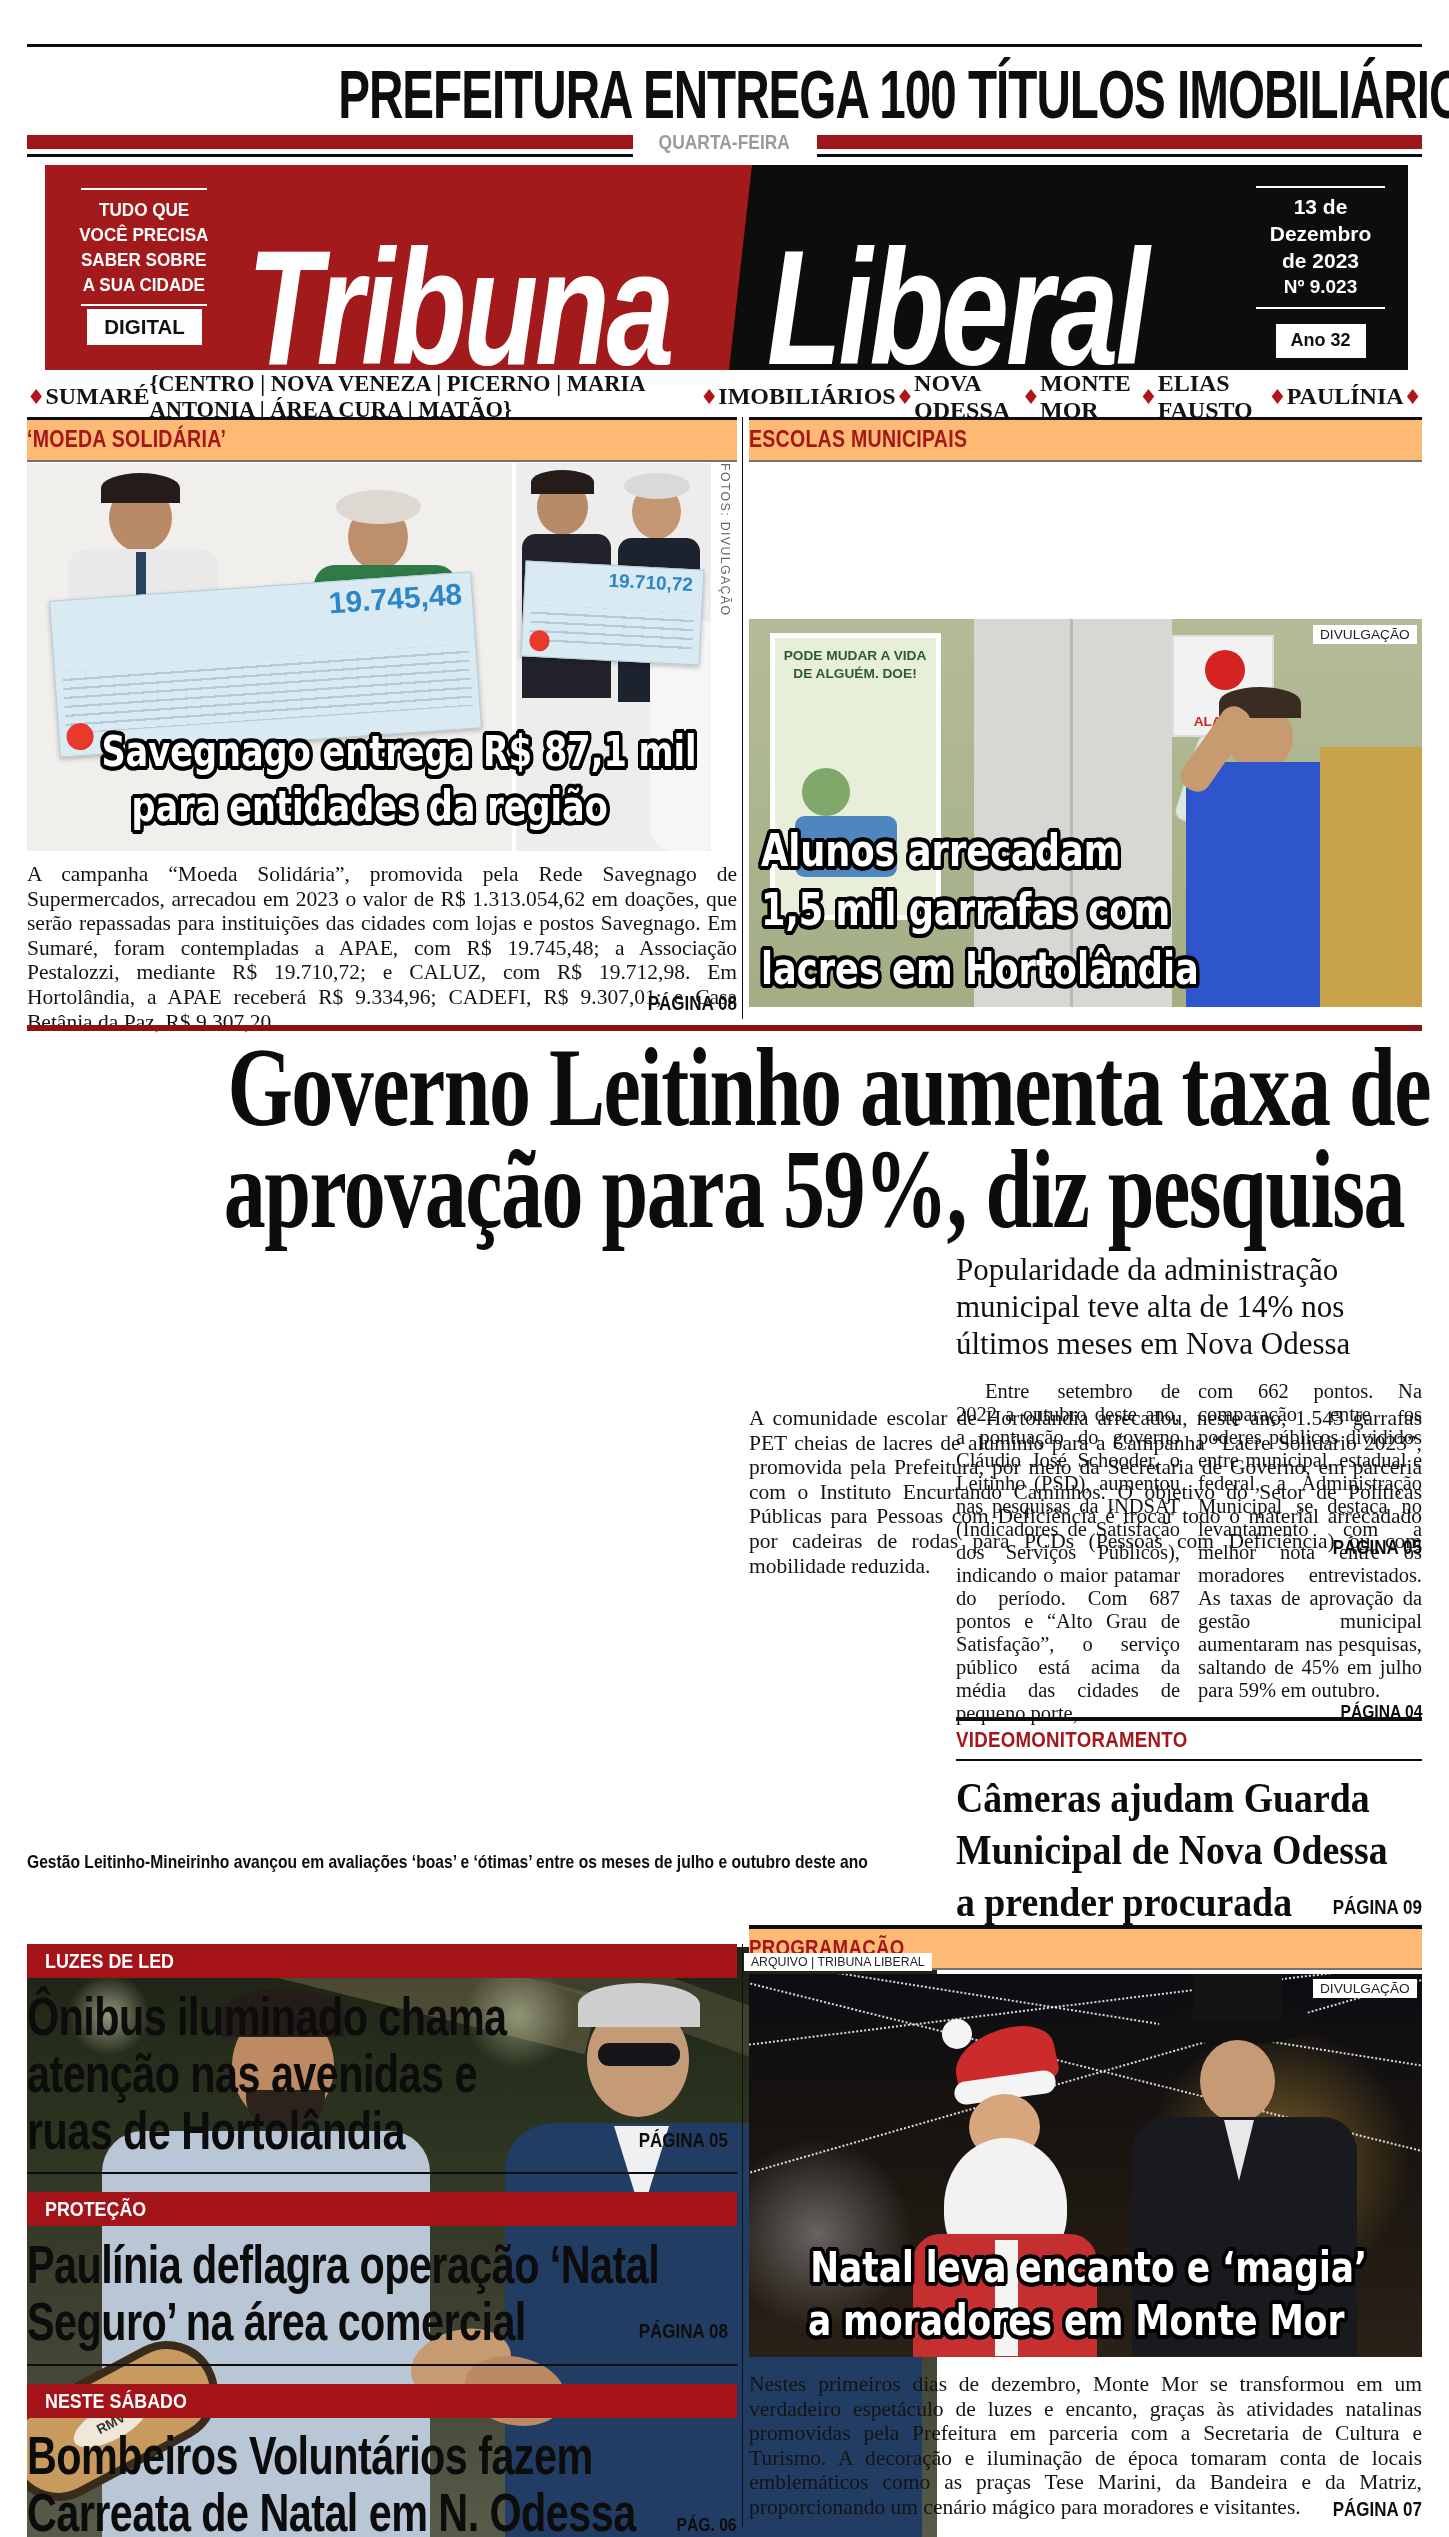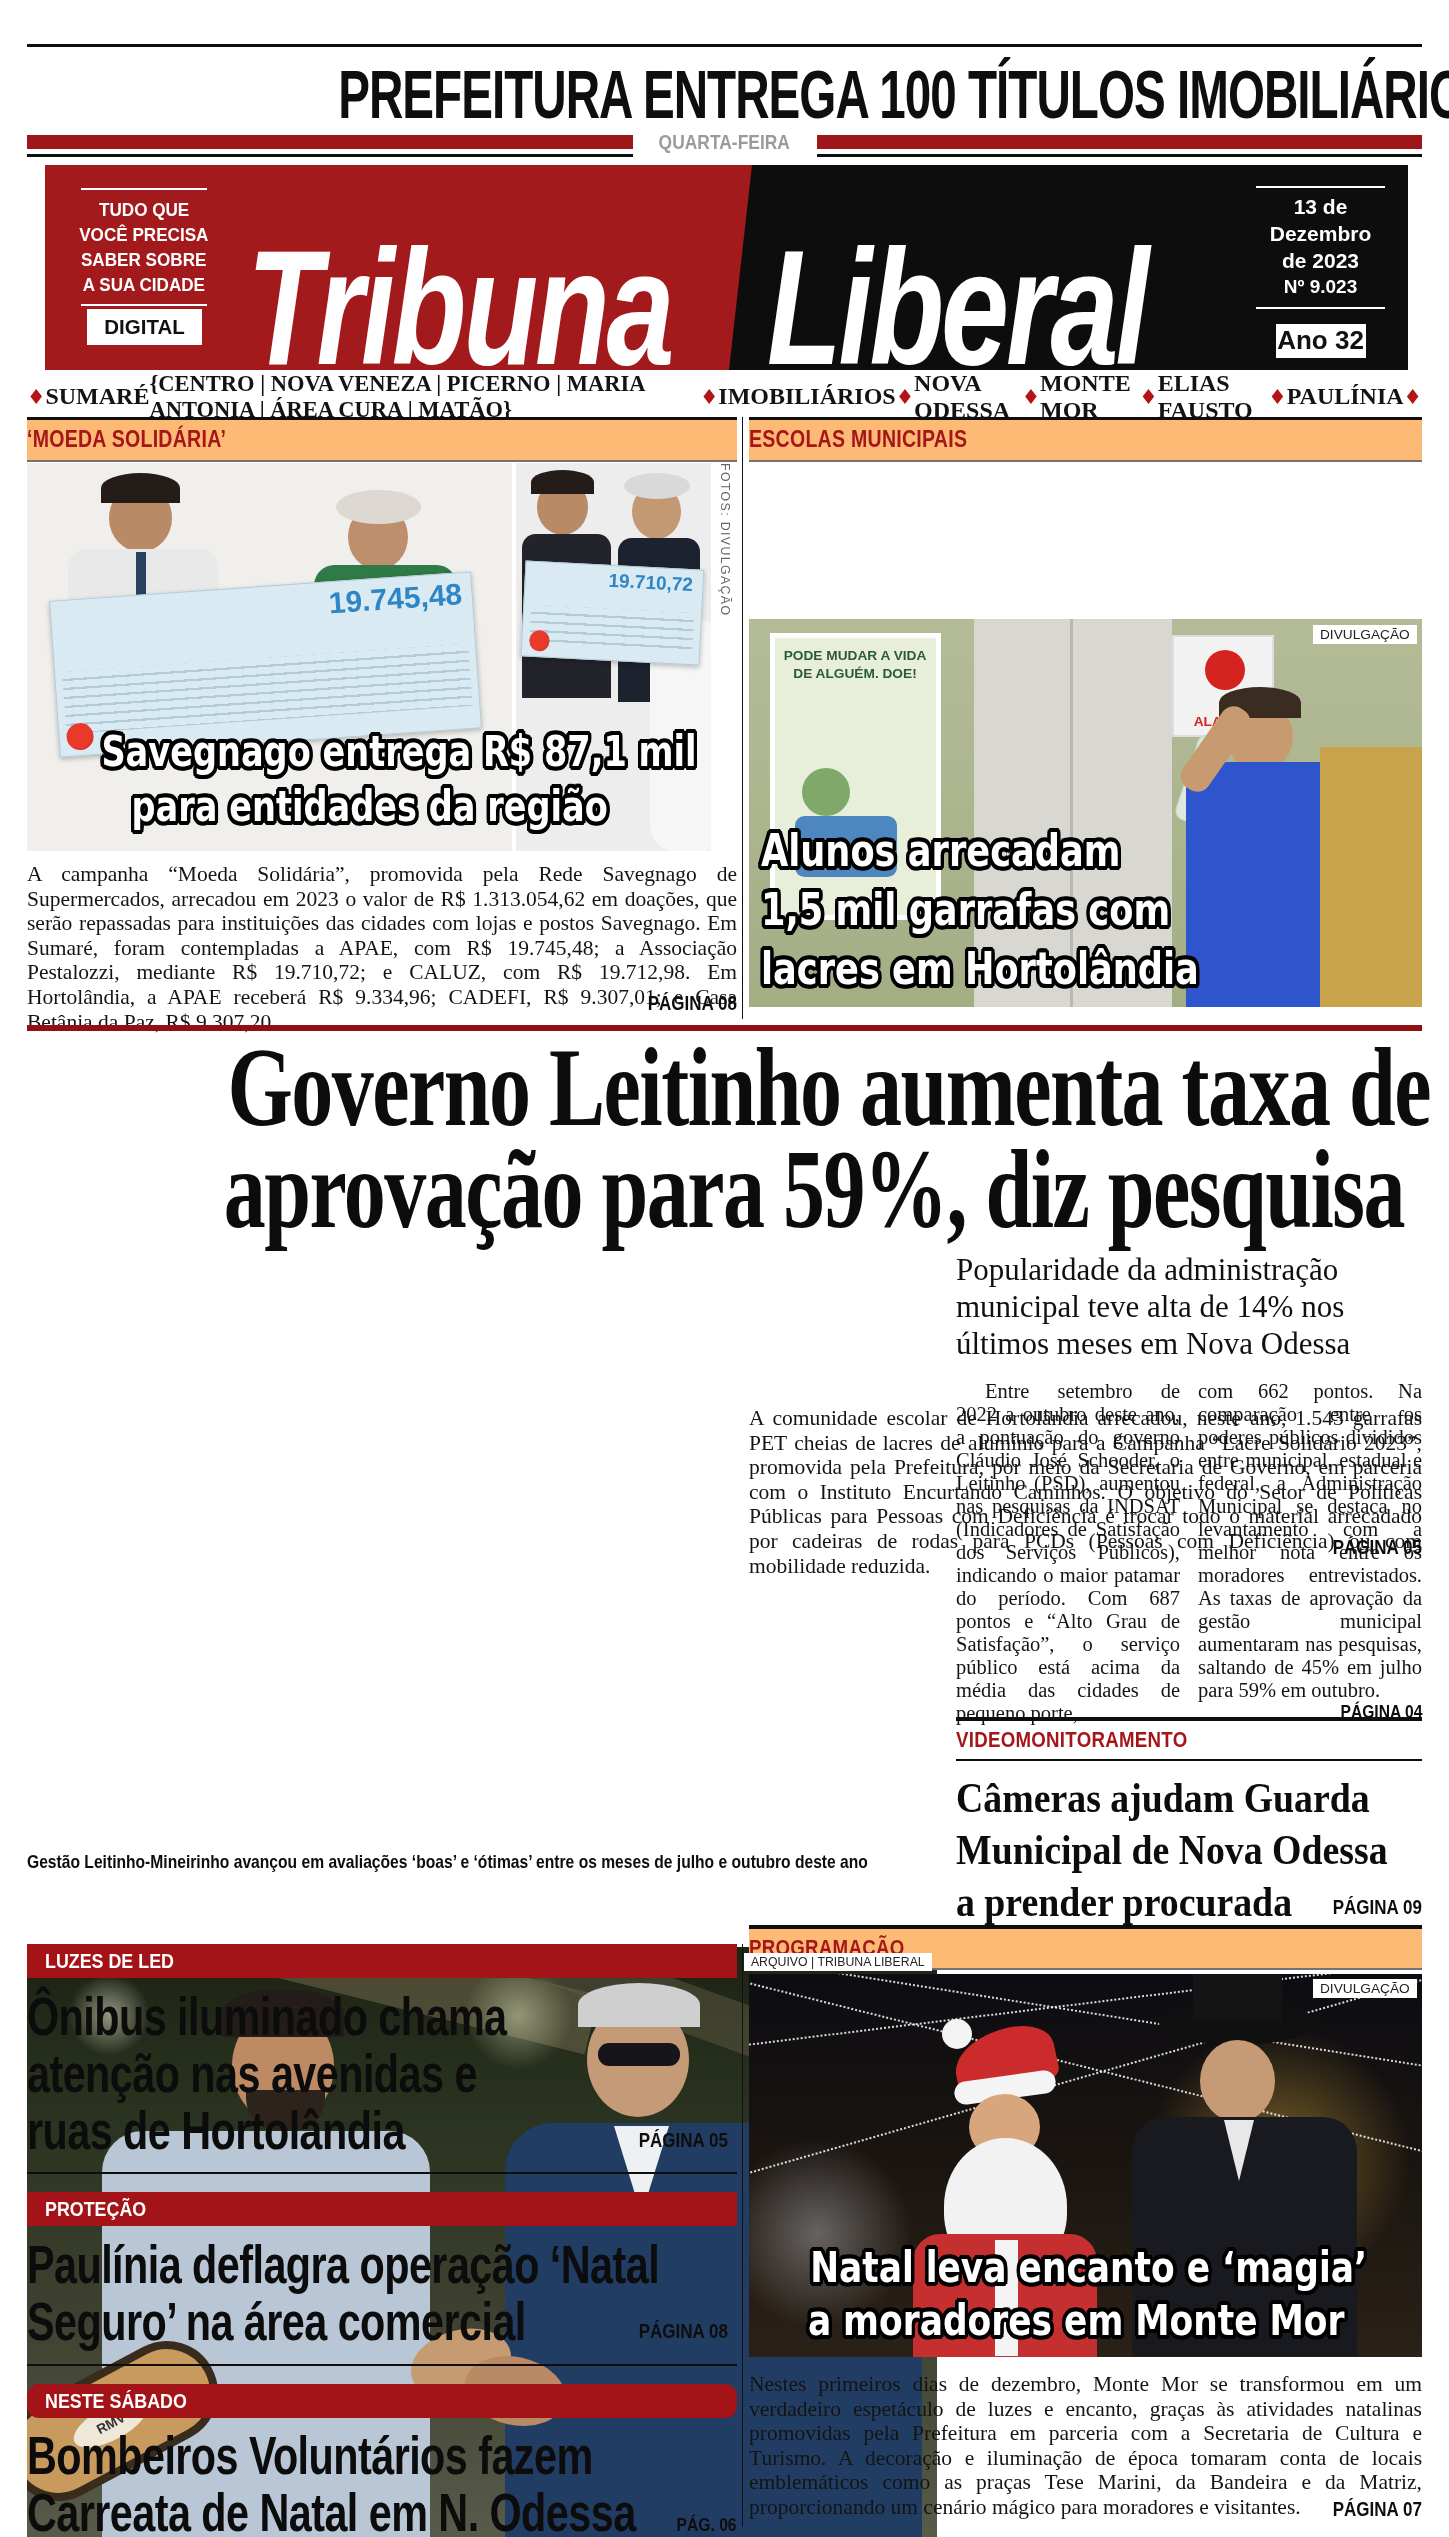--- a/index.html
+++ b/index.html
@@ -38,21 +38,21 @@
   #tagline .tl { font-weight:bold; font-size:19px; line-height:25px; --sx:.9; transform-origin:center; }
   #tagline .lines { padding:6.8px 0; }
   #digital { position:absolute; left:42px; bottom:24.6px; width:115px; height:36px; background:#fff;
     display:flex; align-items:center; justify-content:center; color:#111; font-weight:bold; font-size:20.5px; }
   #datecol { position:absolute; right:20.5px; top:20.5px; width:134px; color:#fff; text-align:center; }
   #datecol .wr { height:2px; background:#fff; margin:0 2.7px; }
   #datecol .dl { font-weight:bold; font-size:21px; line-height:27px; }
   #datecol .ed { font-weight:bold; font-size:19px; line-height:24.6px; margin-top:1.4px; }
   #datecol .lines { padding:5.5px 0 6.8px; }
   #ano-box { margin:15px auto 0; width:90px; height:34px; background:#fff; color:#111;
-    display:flex; align-items:center; justify-content:center; font-weight:bold; font-size:26px; }
+    display:flex; align-items:center; justify-content:center; font-weight:bold; font-size:18px; }
 
   
   #cities { top:380px; left:27px; width:1395px; height:33px; display:flex; align-items:center;
     justify-content:space-between; font-family:"Liberation Serif", serif; font-weight:bold; font-size:24px; color:#131313; }
   #cities .dm { color:#b31417; font-size:20.5px; font-family:"DejaVu Sans", sans-serif; }
 
   
   .sec-head { border-top:3.4px solid #0e0e0e; border-bottom:2px solid #737373; padding:6.1px 0 6.8px; background:#fdba74; }
   .kicker { color:#a5161a; font-weight:bold; font-size:23px; letter-spacing:0.3px; --sx:.85; }
   .red-label { background:#a31317; height:34px; display:flex; align-items:center; padding-left:18px; }
@@ -335,21 +335,21 @@
     <div class="thin-rule" style="margin-top:13.7px;"></div>
     <div class="red-label" style="margin-top:18px;">
       <span class="cond kw">PROTEÇÃO</span>
     </div>
     <div class="bl-h" style="margin-top:9.6px;">
       <div><span class="cond ln">Paulínia deflagra operação ‘Natal</span></div>
       <div><span class="cond ln">Seguro’ na área comercial</span></div>
       <span class="pageref pr-abs cond r" style="right:9.6px;bottom:6.8px;">PÁGINA 08</span>
     </div>
     <div class="thin-rule" style="margin-top:13.7px;"></div>
-    <div class="red-label" style="margin-top:18px;border-radius:12px;">
+    <div class="red-label" style="margin-top:18px;">
       <span class="cond kw">NESTE SÁBADO</span>
     </div>
     <div class="bl-h" style="margin-top:9.6px;">
       <div><span class="cond ln">Bombeiros Voluntários fazem</span></div>
       <div><span class="cond ln">Carreata de Natal em N. Odessa</span></div>
       <span class="pageref pr-abs cond r" style="right:0;bottom:5.5px;font-size:18.4px;">PÁG. 06</span>
     </div>
   </div>
 
   <div class="abs" style="left:749px;top:1925px;width:673px;">

